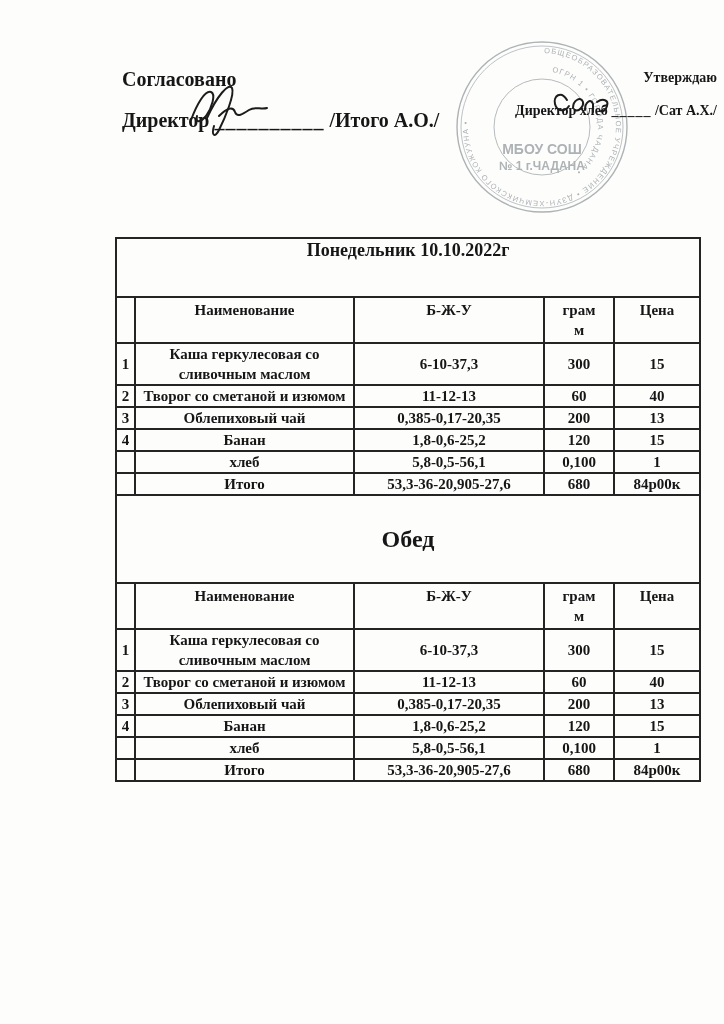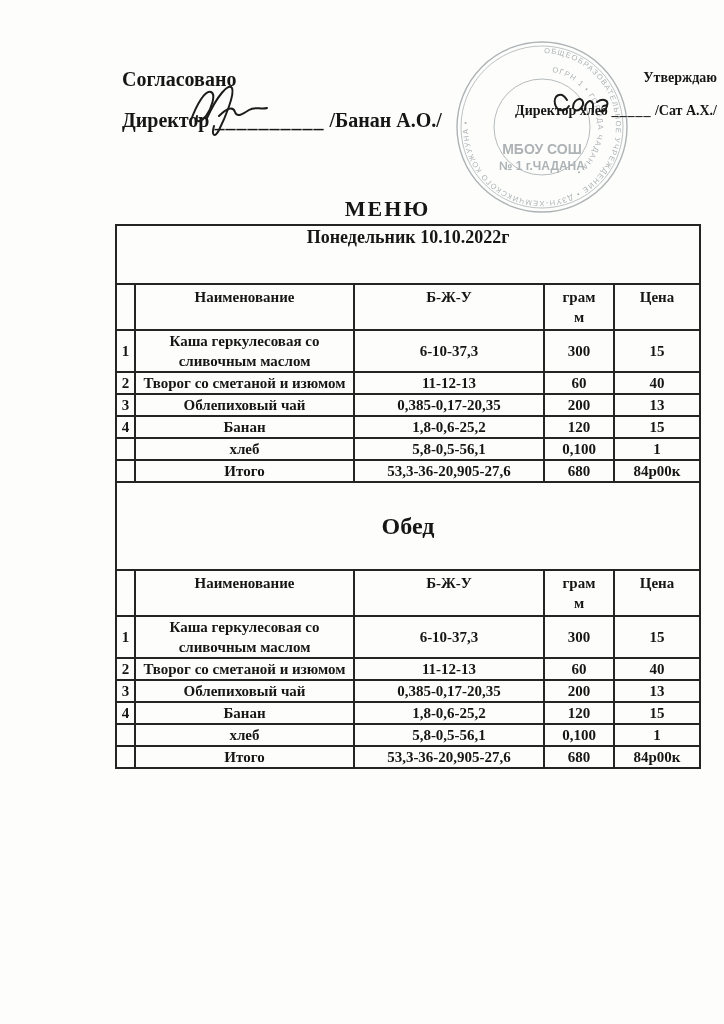--- a/index.html
+++ b/index.html
@@ -20,21 +20,21 @@
   .sig-stroke{fill:none;stroke:#1c1c1c;stroke-width:2;stroke-linecap:round;}
   
   .stamp{position:absolute;left:450px;top:35px;width:184px;height:184px;opacity:.8;}
   .stamp circle{fill:none;stroke:var(--stamp,#9aa0a4);}
   .stamp .ringtxt{font-size:7.5px;letter-spacing:1.2px;fill:var(--stamp,#9aa0a4);font-family:"Liberation Sans",sans-serif;}
   .stamp .ctr{fill:var(--stamp,#9aa0a4);font-weight:bold;text-anchor:middle;font-family:"Liberation Sans",sans-serif;}
   
   .menu-title{position:absolute;left:115px;top:196px;width:545px;margin:0;
     text-align:center;font-size:22px;font-weight:bold;letter-spacing:2px;}
   
-  .menu-table{position:absolute;left:115px;top:224px;width:584px;border-collapse:collapse;table-layout:fixed;}
+  .menu-table{position:absolute;left:115px;top:237px;width:584px;border-collapse:collapse;table-layout:fixed;}
   .menu-table td{
     border:2px solid #242424;text-align:center;vertical-align:middle;
     font-weight:bold;font-size:15px;line-height:20px;padding:0 2px;
   }
   tr.section-day td{height:56px;vertical-align:top;font-size:18px;padding-top:1px;}
   tr.section-meal td{height:86px;font-size:24px;}
   tr.cols td{height:42px;white-space:pre-line;vertical-align:top;padding-top:2px;}
   tr.data-row td{height:19px;}
 </style>
 </head>
@@ -58,21 +58,21 @@
     </text>
     <text class="ctr" x="92" y="119" font-size="14">МБОУ СОШ</text>
     <text class="ctr" x="92" y="135" font-size="12">№ 1 г.ЧАДАНА</text>
   </svg>
 
   <div class="approve-left">
     <div>Согласовано</div>
     <div class="row2">
       <span>Директор</span>
       <span class="blank">__________</span>
-      <span>/Банан А.О./</span>
+      <span>/Итого А.О./</span>
     </div>
   </div>
 
   <svg class="sig-left" viewBox="0 0 100 62">
     <path class="sig-stroke" d="M8,42 C14,26 22,12 28,14 C33,16 29,30 23,38 C18,44 12,46 14,38"></path>
     <path class="sig-stroke" d="M24,40 C34,18 46,4 49,10 C52,16 42,40 36,52 C32,60 28,58 31,48"></path>
     <path class="sig-stroke" d="M36,38 C44,30 50,28 52,34 C54,40 60,36 66,32 C72,28 78,32 84,30"></path>
   </svg>
 
   <div class="approve-right">
@@ -84,21 +84,20 @@
     </div>
   </div>
 
   <svg class="sig-right" viewBox="0 0 72 34">
     <path class="sig-stroke" d="M16,12 C10,2 2,8 4,16 C6,24 14,24 18,18"></path>
     <path class="sig-stroke" d="M22,20 C22,12 30,8 32,14 C33,18 28,24 24,22"></path>
     <path class="sig-stroke" d="M34,22 C34,14 40,10 42,16 L42,24"></path>
     <path class="sig-stroke" d="M46,14 C52,10 58,12 56,18 C55,22 52,24 50,23"></path>
   </svg>
 
-  <h1 class="menu-title">МЕНЮ</h1>
 
   <table class="menu-table">
     <colgroup>
       <col style="width:19px">
         <col style="width:219px">
         <col style="width:190px">
         <col style="width:70px">
         <col style="width:86px">
     </colgroup>
     <tbody>

